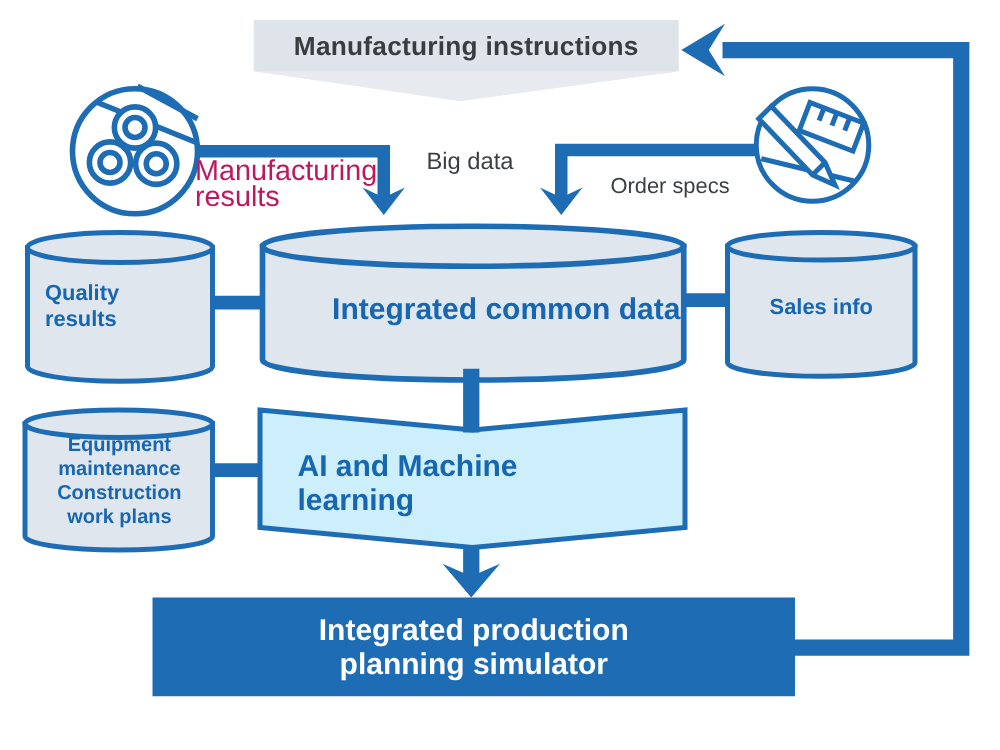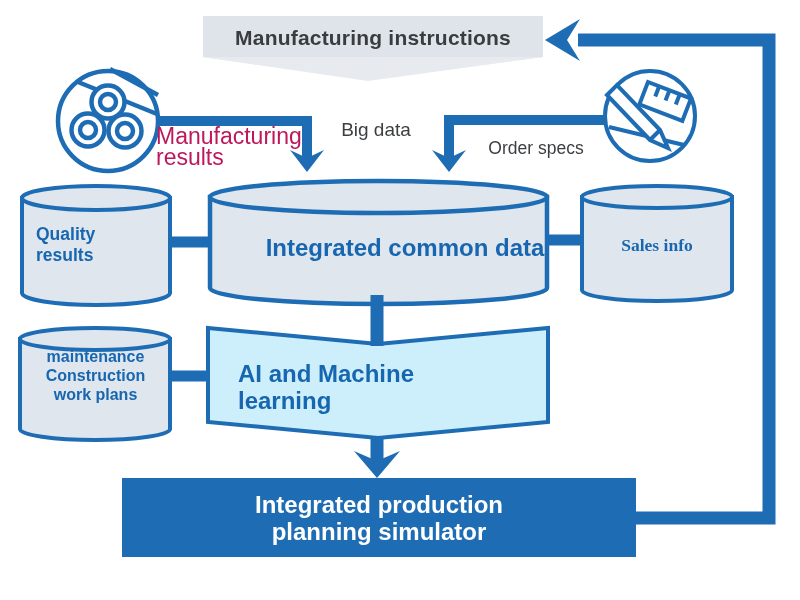--- a/index.html
+++ b/index.html
@@ -17,21 +17,21 @@
                    color:#be185d; line-height:21px; }
   .big-data      { left:318px; top:119px; width:116px; text-align:center;
                    font-size:19px; color:#3c3f42; }
   .order-specs   { left:468px; top:138px; width:136px; text-align:center;
                    font-size:17.5px; color:#3c3f42; }
   .quality-label { left:36px;  top:224px; width:120px; text-align:left;
                    font-size:17.5px; font-weight:700; color:#1766b0; line-height:21px; }
   .integrated-label { left:212px; top:234px; width:334px; text-align:center;
                    font-size:24px; font-weight:700; color:#1766b0;padding-left:26px; }
   .sales-label   { left:597px; top:235px; width:120px; text-align:center;
-                   font-size:17.5px; font-weight:700; color:#1766b0;font-family:Liberation Serif, serif; }
+                   font-size:17.5px; font-weight:700; color:#1766b0; }
   .equipment-label { left:35px; top:347px; width:121px; text-align:center;
                    font-size:16px; font-weight:700; color:#1766b0; line-height:19px; }
   .ai-label      { left:238px; top:360px; width:281px; 
                    font-size:24px; font-weight:700; color:#1766b0; line-height:27px; }
   .simulator-label { left:122px; top:491px; width:514px; text-align:center;
                    font-size:24px; font-weight:700; color:#ffffff; line-height:27px; }
 </style>
 </head>
 <body>
 
@@ -132,20 +132,21 @@
   <div class="label quality-label">
     <span class="line">Quality</span>
     <span class="line">results</span>
   </div>
 
   <div class="label integrated-label">Integrated common data</div>
 
   <div class="label sales-label">Sales info</div>
 
   <div class="label equipment-label">
+    <span class="line">Equipment</span>
     <span class="line">maintenance</span>
     <span class="line">Construction</span>
     <span class="line">work plans</span>
   </div>
 
   <div class="label ai-label">
     <span class="line">AI and Machine</span>
     <span class="line">learning</span>
   </div>
 

